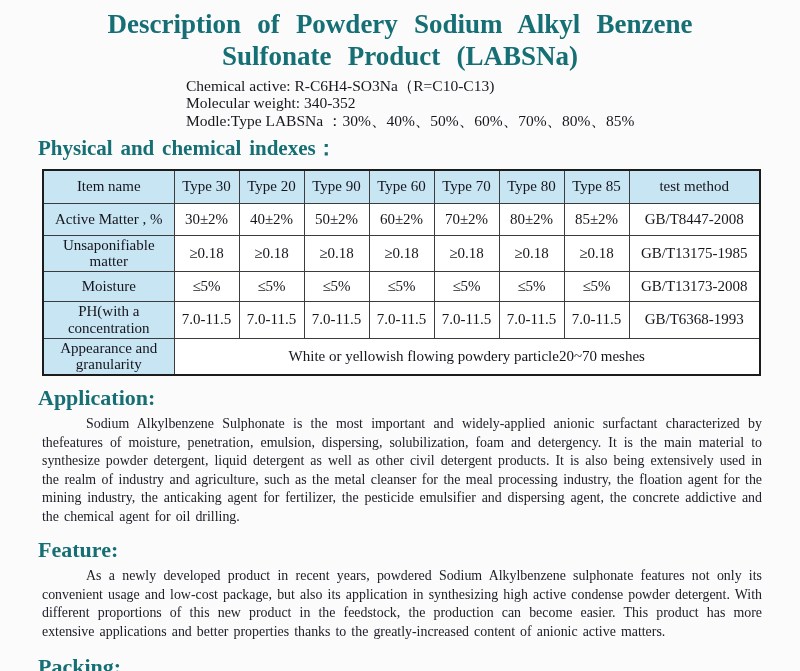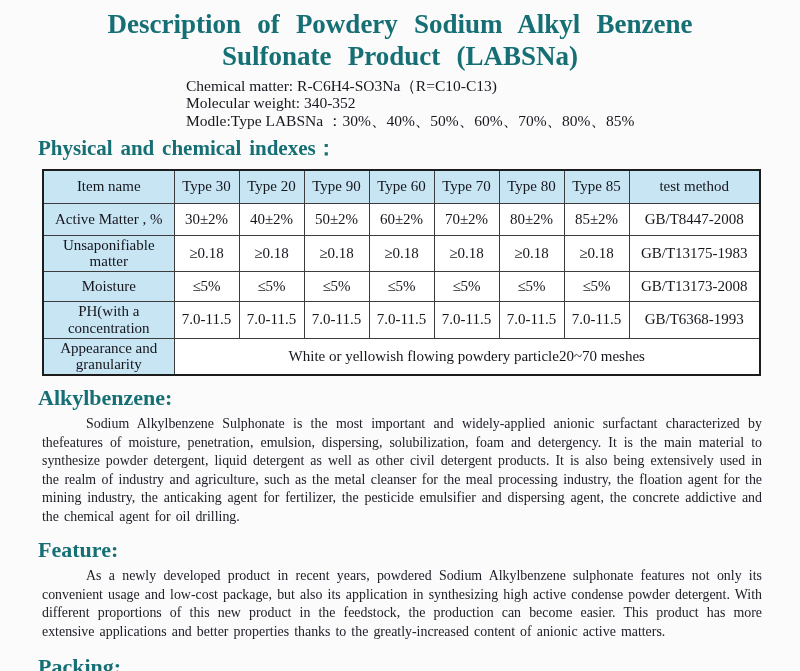--- a/index.html
+++ b/index.html
@@ -88,21 +88,21 @@
 <body>
 
 <div class="page">
 
   <h1 class="title">
     <span>Description of Powdery Sodium Alkyl Benzene</span><br>
     <span>Sulfonate Product (LABSNa)</span>
   </h1>
 
   <div class="info">
-    <div>Chemical matter: R-C6H4-SO3Na（R=C10-C13)</div>
+    <div>Chemical active: R-C6H4-SO3Na（R=C10-C13)</div>
     <div>Molecular weight: 340-352</div>
     <div>Modle:Type LABSNa ：30%、40%、50%、60%、70%、80%、85%</div>
   </div>
 
   <h2 class="sec-h indexes-h">Physical and chemical indexes：</h2>
 
   <table class="indexes">
     <colgroup>
       <col class="col-item">
       <col class="col-type">
@@ -141,21 +141,21 @@
         </tr>
         <tr>
           <td class="blue">Unsaponifiable matter</td>
           <td>≥0.18</td>
           <td>≥0.18</td>
           <td>≥0.18</td>
           <td>≥0.18</td>
           <td>≥0.18</td>
           <td>≥0.18</td>
           <td>≥0.18</td>
-          <td>GB/T13175-1983</td>
+          <td>GB/T13175-1985</td>
         </tr>
         <tr>
           <td class="blue">Moisture</td>
           <td>≤5%</td>
           <td>≤5%</td>
           <td>≤5%</td>
           <td>≤5%</td>
           <td>≤5%</td>
           <td>≤5%</td>
           <td>≤5%</td>
@@ -173,21 +173,21 @@
           <td>GB/T6368-1993</td>
         </tr>
         <tr>
           <td class="blue">Appearance and granularity</td>
           <td colspan="8">White or yellowish flowing powdery particle20~70 meshes</td>
         </tr>
       </tbody>
   </table>
 
   <section>
-    <h2 class="sec-h mt-app">Alkylbenzene:</h2>
+    <h2 class="sec-h mt-app">Application:</h2>
     <p class="body">Sodium Alkylbenzene Sulphonate is the most important and widely-applied anionic surfactant characterized by thefeatures of moisture, penetration, emulsion, dispersing, solubilization, foam and detergency. It is the main material to synthesize powder detergent, liquid detergent as well as other civil detergent products. It is also being extensively used in the realm of industry and agriculture, such as the metal cleanser for the meal processing industry, the floation agent for the mining industry, the anticaking agent for fertilizer, the pesticide emulsifier and dispersing agent, the concrete addictive and the chemical agent for oil drilling.</p>
   </section>
 
   <section>
     <h2 class="sec-h mt-feat">Feature:</h2>
     <p class="body">As a newly developed product in recent years, powdered Sodium Alkylbenzene sulphonate features not only its convenient usage and low-cost package, but also its application in synthesizing high active condense powder detergent. With different proportions of this new product in the feedstock, the production can become easier. This product has more extensive applications and better properties thanks to the greatly-increased content of anionic active matters.</p>
   </section>
 
   <section>
     <h2 class="sec-h mt-pack">Packing:</h2>

